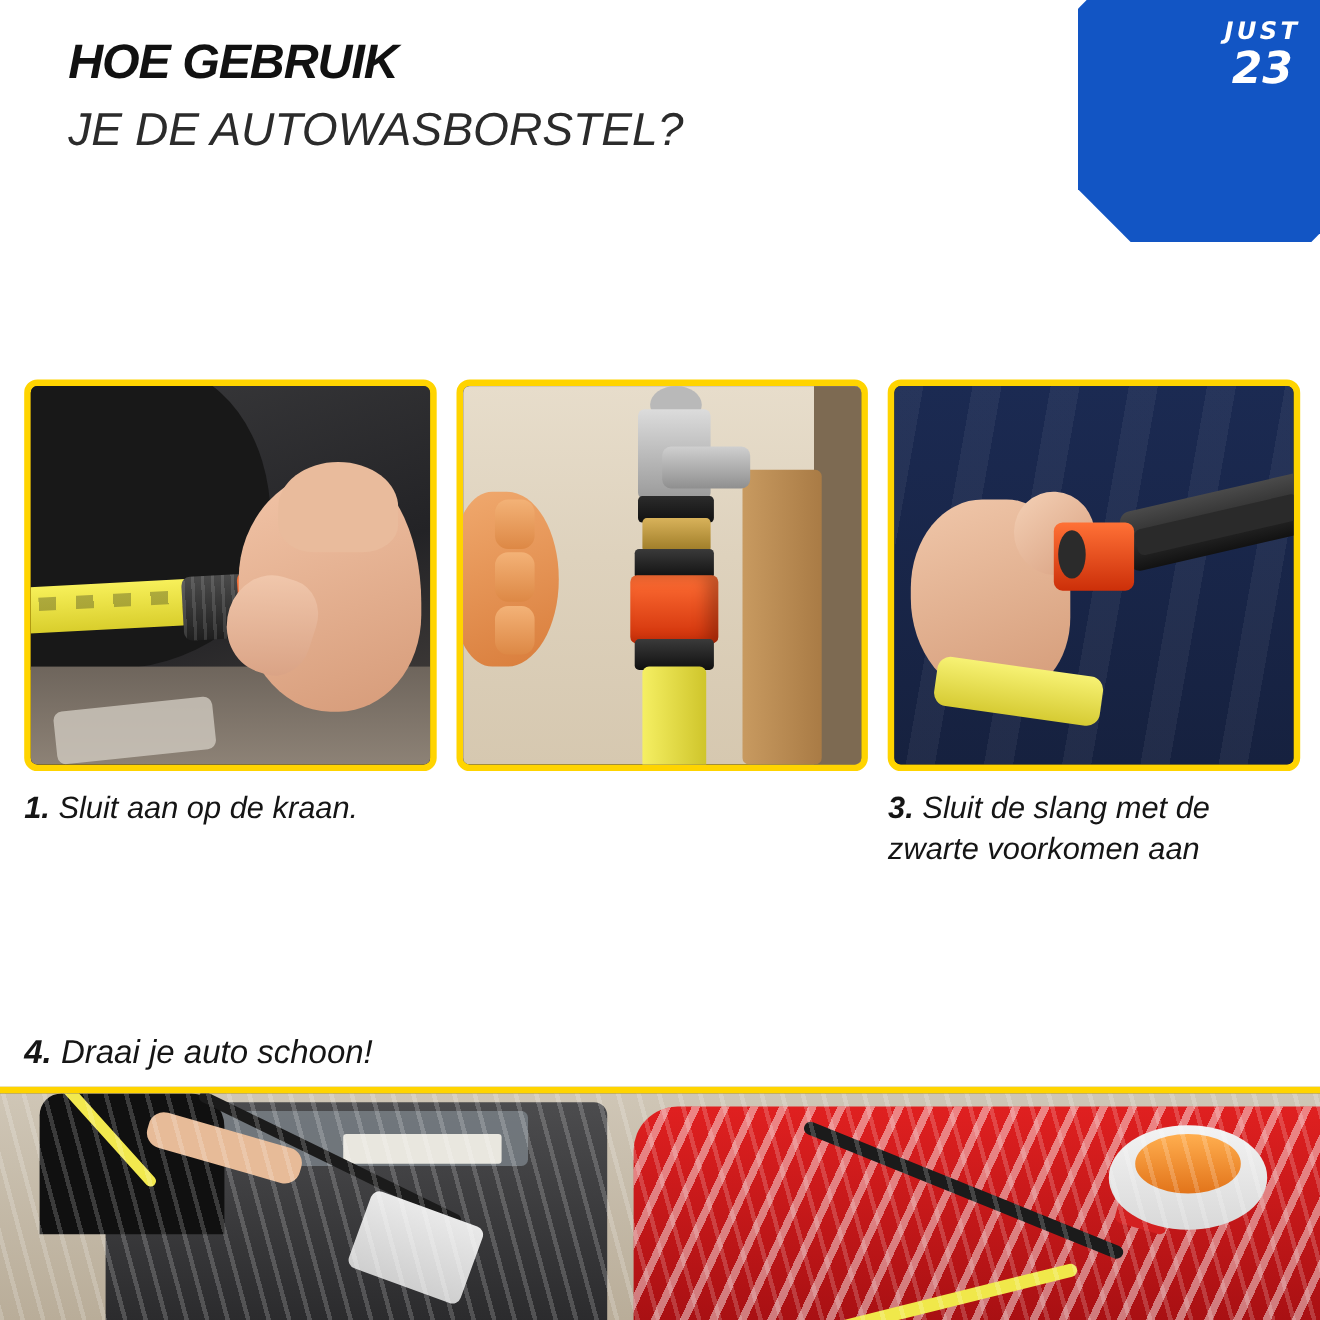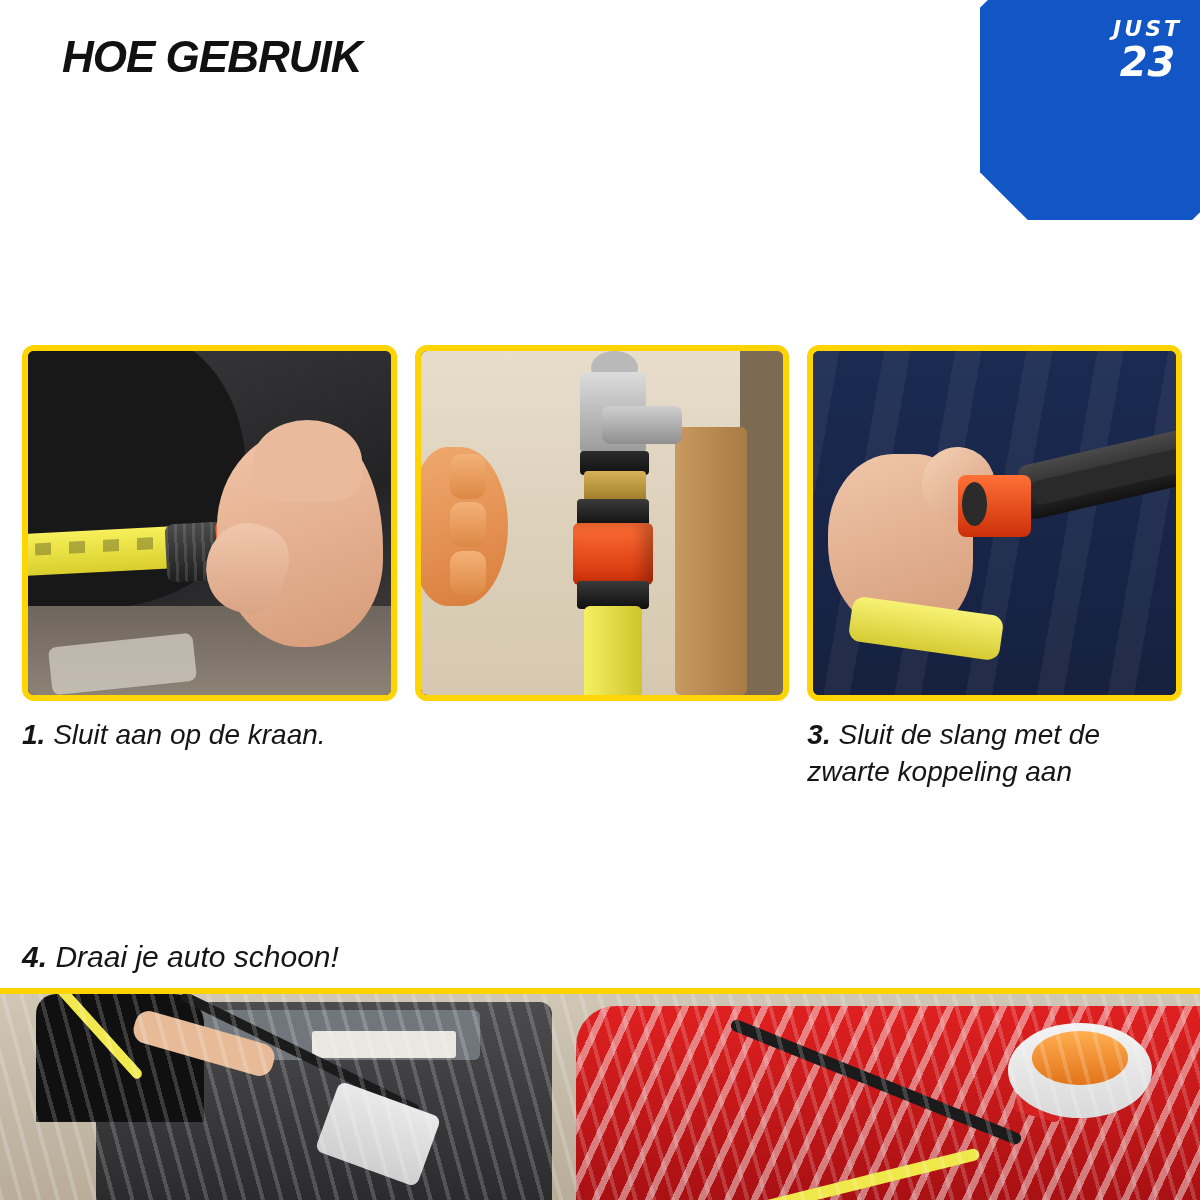--- a/index.html
+++ b/index.html
@@ -218,20 +218,21 @@
 <div class="brand-corner">
   <div class="tri"></div>
   <div class="brand-logo">
     <div class="just">JUST</div>
     <div class="num">23</div>
   </div>
 </div>
 
 <div class="heading">
   <h1>HOE GEBRUIK</h1>
+  <h2>JE DE AUTOWASBORSTEL?</h2>
 </div>
 
 <div class="steps">
 
   <div class="step">
     <div class="photo">
       <div class="inner">
         <div class="p1-bg"></div>
         <div class="p1-shirt"></div>
         <div class="p1-floor"></div>
@@ -283,21 +284,21 @@
         <div class="p3-lance2"></div>
         <div class="p3-hand"></div>
         <div class="p3-thumb"></div>
         <div class="p3-orange"></div>
         <div class="p3-orange-ring"></div>
         <div class="p3-hose"></div>
       </div>
     </div>
     <div class="caption">
       <span class="num">3.</span>
-      <span>Sluit de slang met de zwarte  koppeling aan</span>
+      <span>Sluit de slang met de zwarte  voorkomen aan</span>
     </div>
   </div>
 
 </div>
 
 <div class="bottom-caption">
   <span class="num">4.</span>
   <span>Draai je auto schoon!</span>
 </div>
 

